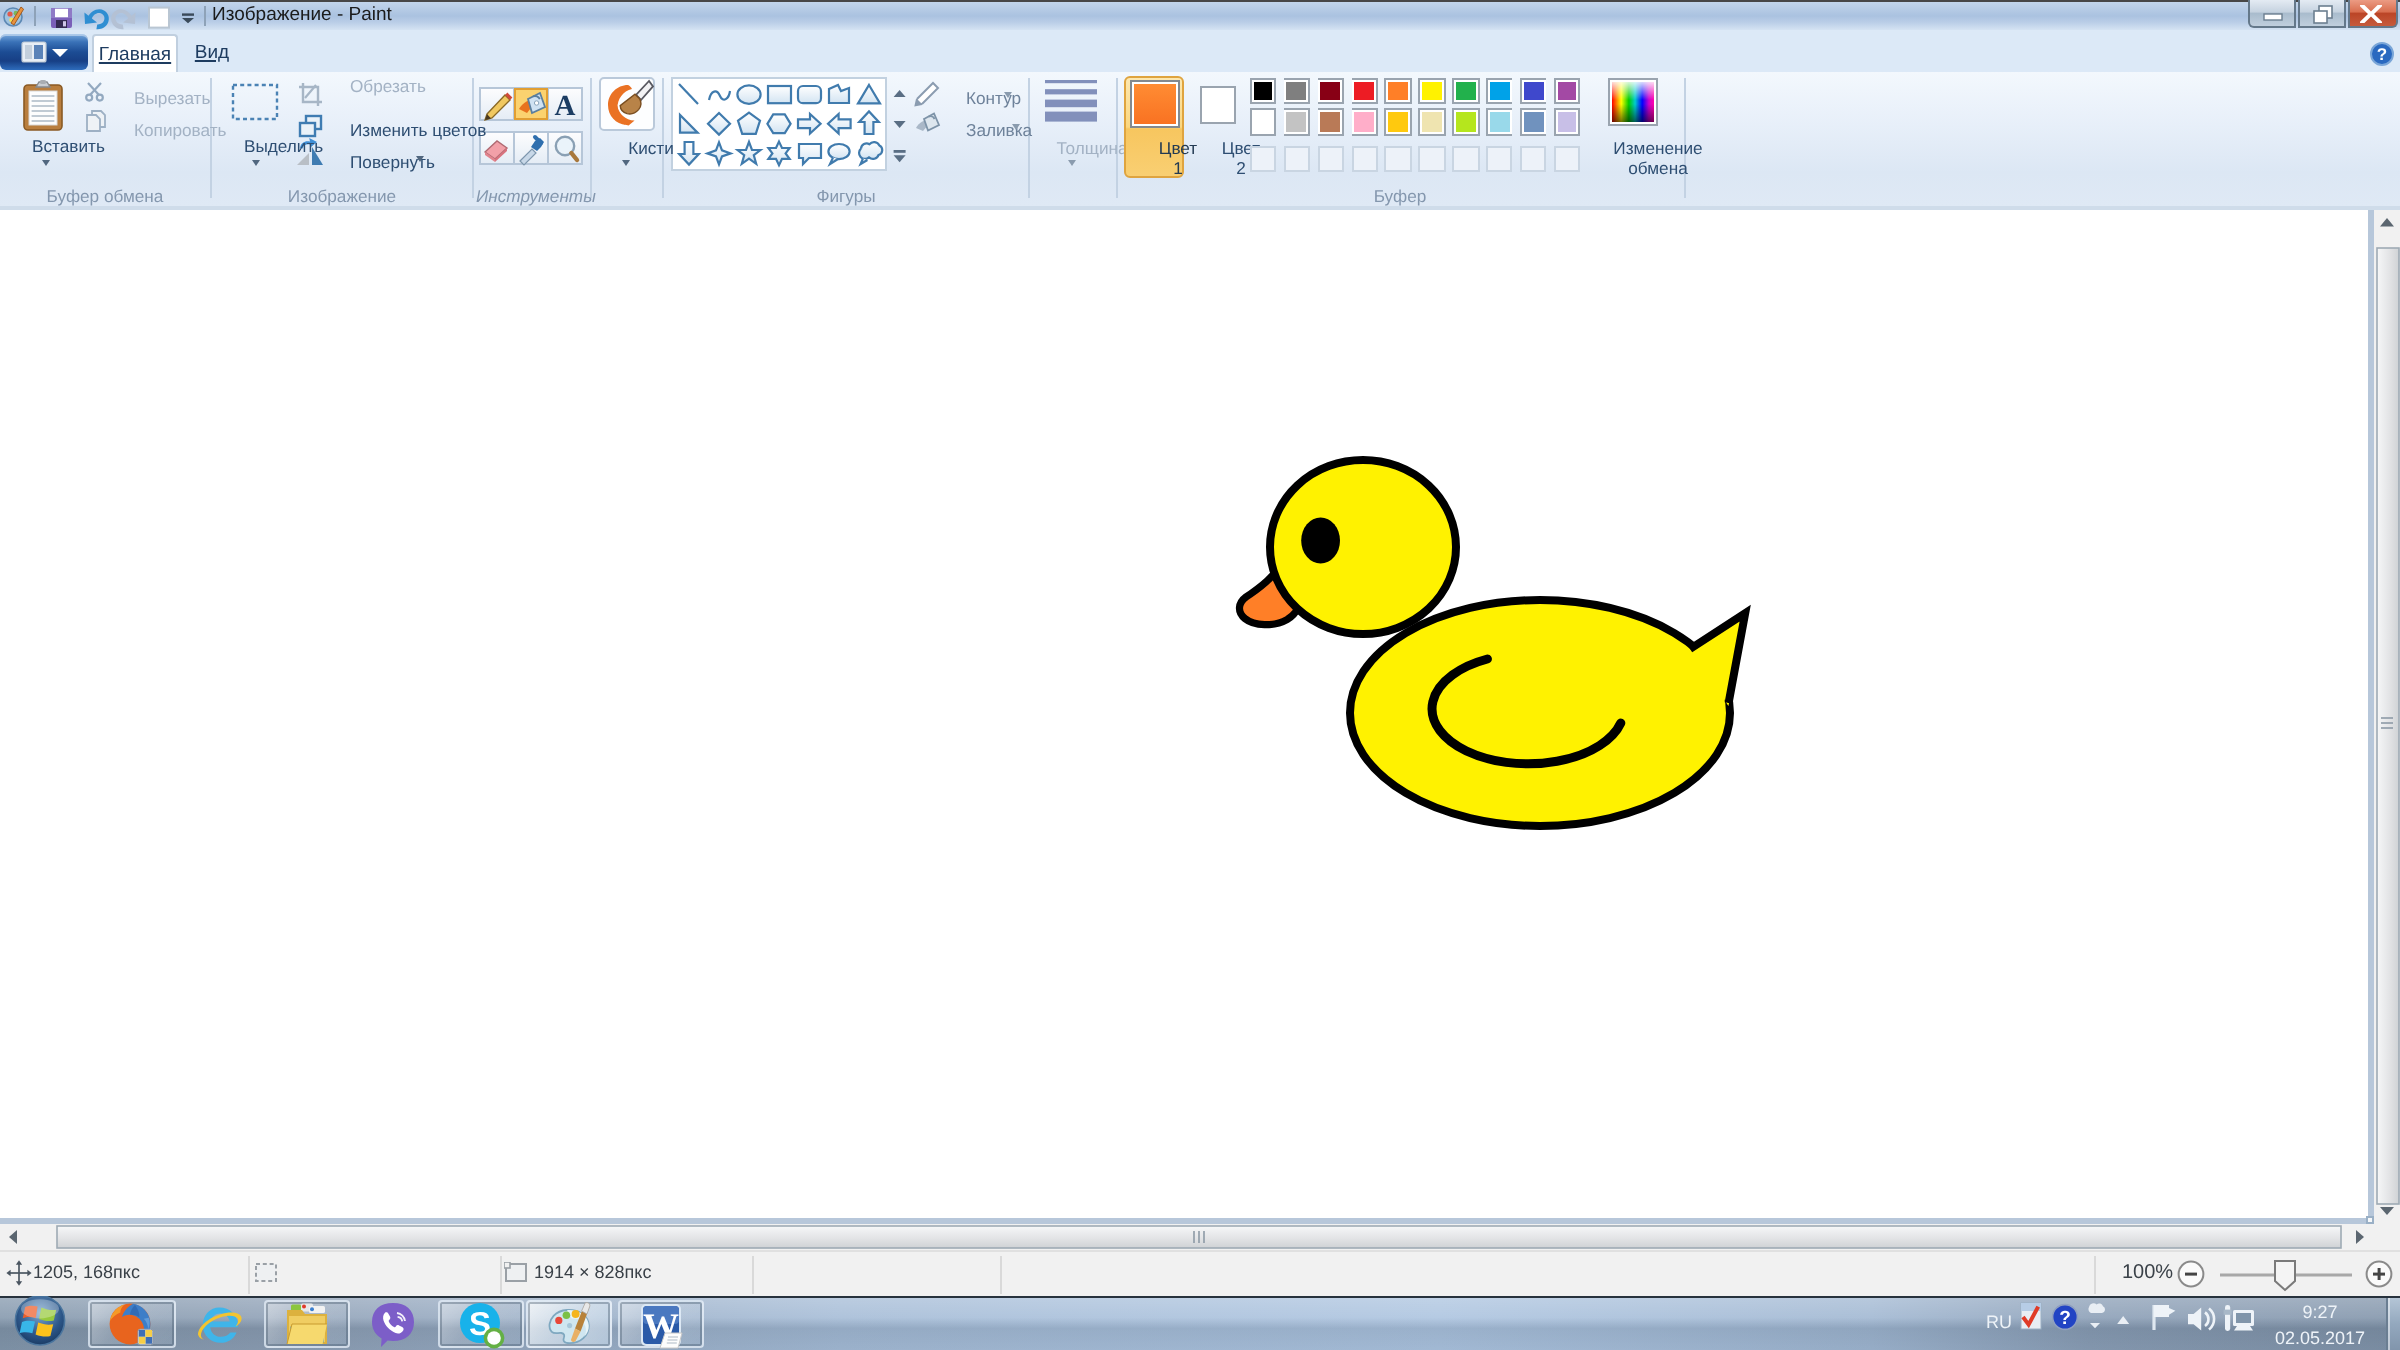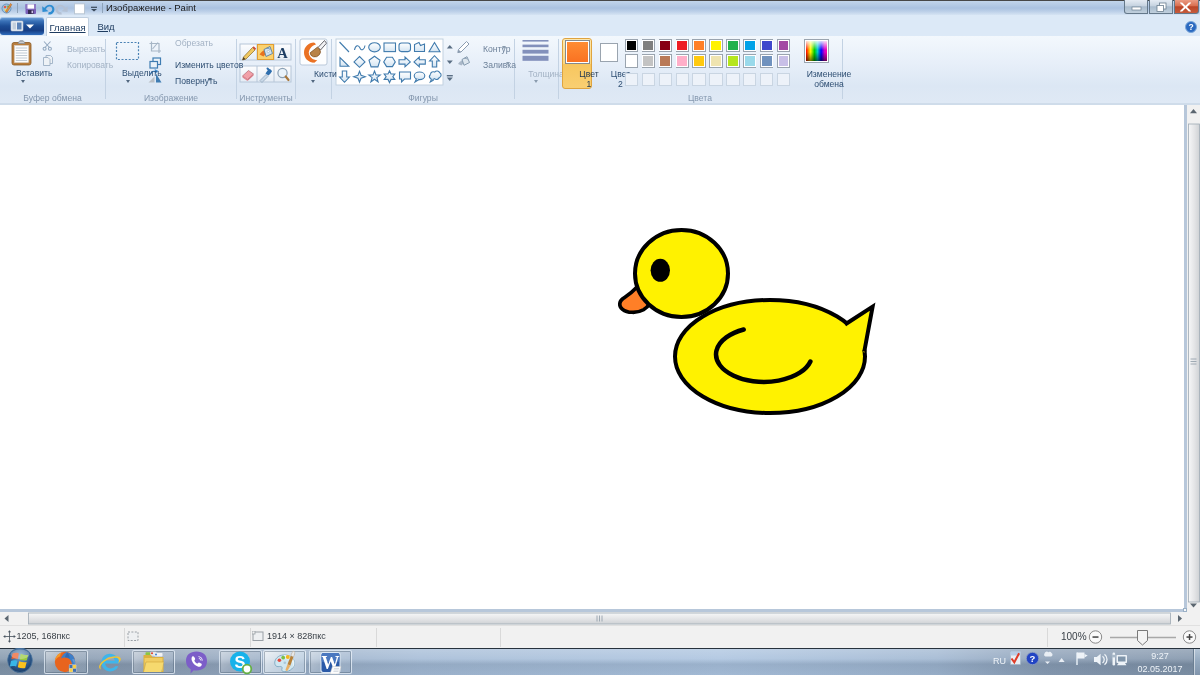--- a/index.html
+++ b/index.html
@@ -353,23 +353,23 @@
   <div class="abs swe" style="left:743.1px;top:36.6px;"></div>
   <div class="abs swe" style="left:760.0px;top:36.6px;"></div>
   <div class="abs swe" style="left:776.9px;top:36.6px;"></div>
 
   <div class="abs" style="left:804px;top:3px;width:25px;height:24px;background:#9aa4af;padding:1px;box-sizing:border-box;">
       <div style="width:100%;height:100%;border:1px solid #fff;box-sizing:border-box;background:linear-gradient(180deg,rgba(255,255,255,.85) 0,rgba(255,255,255,0) 45%,rgba(0,0,0,0) 55%,rgba(0,0,0,.55) 100%),linear-gradient(90deg,#f00 0,#ff0 22%,#0c0 40%,#0cc 55%,#00f 72%,#c0c 88%,#f0a 100%);"></div>
     </div>
   <div class="abs rtext" style="left:790px;top:32.5px;width:54px;text-align:center;">Изменение обмена</div>
   <div class="abs glabel" style="left:10px;width:85px;">Буфер обмена</div>
   <div class="abs glabel" style="left:115px;width:112px;">Изображение</div>
-  <div class="abs glabel" style="left:238px;width:56px;">Инструменты</div>
+  <div class="abs glabel" style="left:238px;width:56px;font-style:italic;">Инструменты</div>
   <div class="abs glabel" style="left:390px;width:66px;">Фигуры</div>
-  <div class="abs glabel" style="left:670px;width:60px;">Цвета</div>
+  <div class="abs glabel" style="left:670px;width:60px;">Буфер</div>
 </div>
 <div id="workarea" class="abs" style="left:0;top:105px;width:1183.5px;height:503.5px;background:#fff;">
   <svg class="abs" style="left:0;top:0" width="1183" height="503" viewBox="0 0 1183 503">
 
     <ellipse cx="770" cy="251.5" rx="95" ry="56.5" fill="#fff200" stroke="#000" stroke-width="4"></ellipse>
     <path d="M845 218.5 L874 200 L864.2 248 Z" fill="#fff200"></path>
     <path d="M845 219.5 L872.6 201.6 L864.3 246.5" fill="none" stroke="#000" stroke-width="4" stroke-linejoin="miter"></path>
     <path d="M743.7 224.5 A 48 27.5 0 1 0 810.4 256.5" fill="none" stroke="#000" stroke-width="4.5" stroke-linecap="round"></path>
     <path d="M636 183 C 631 188.5 626.5 191 623 193.5 C 619 196.5 618.5 201 622.5 204.3 C 627 208 637 208.5 643.5 204.8 C 648.5 201.8 650.5 197.3 648.8 192.8 L 643 184.5 Z" fill="#ff7f27" stroke="#000" stroke-width="3.6"></path>
     <ellipse cx="681.5" cy="168.5" rx="46.5" ry="43.5" fill="#fff200" stroke="#000" stroke-width="4"></ellipse>

